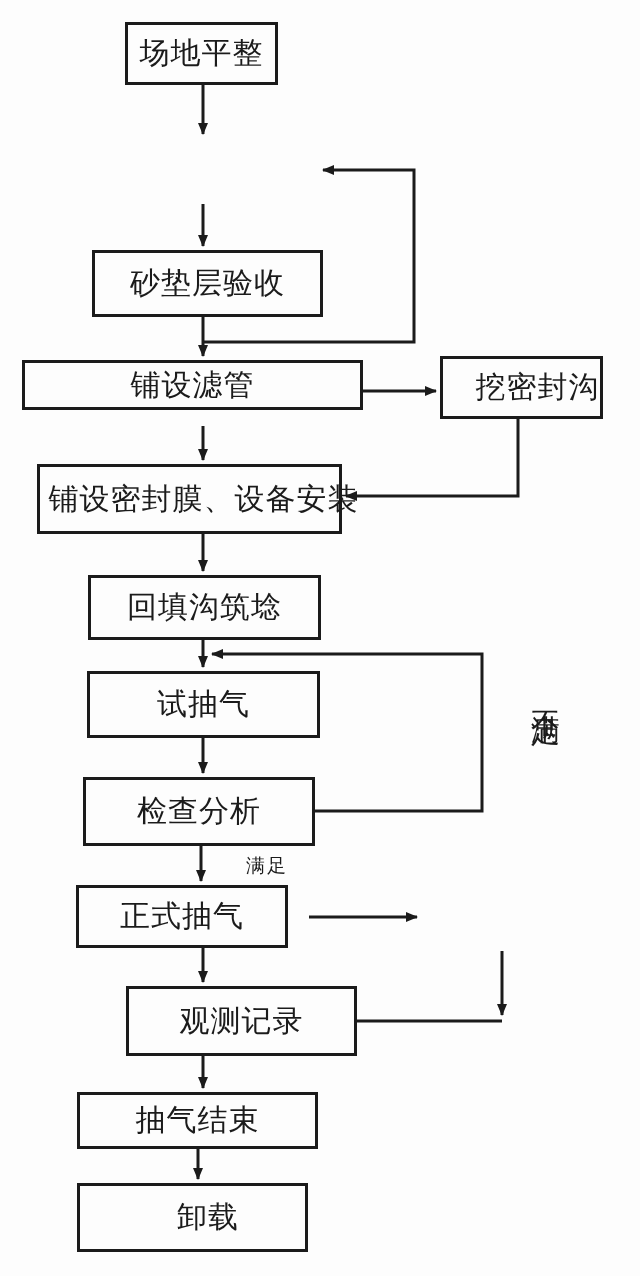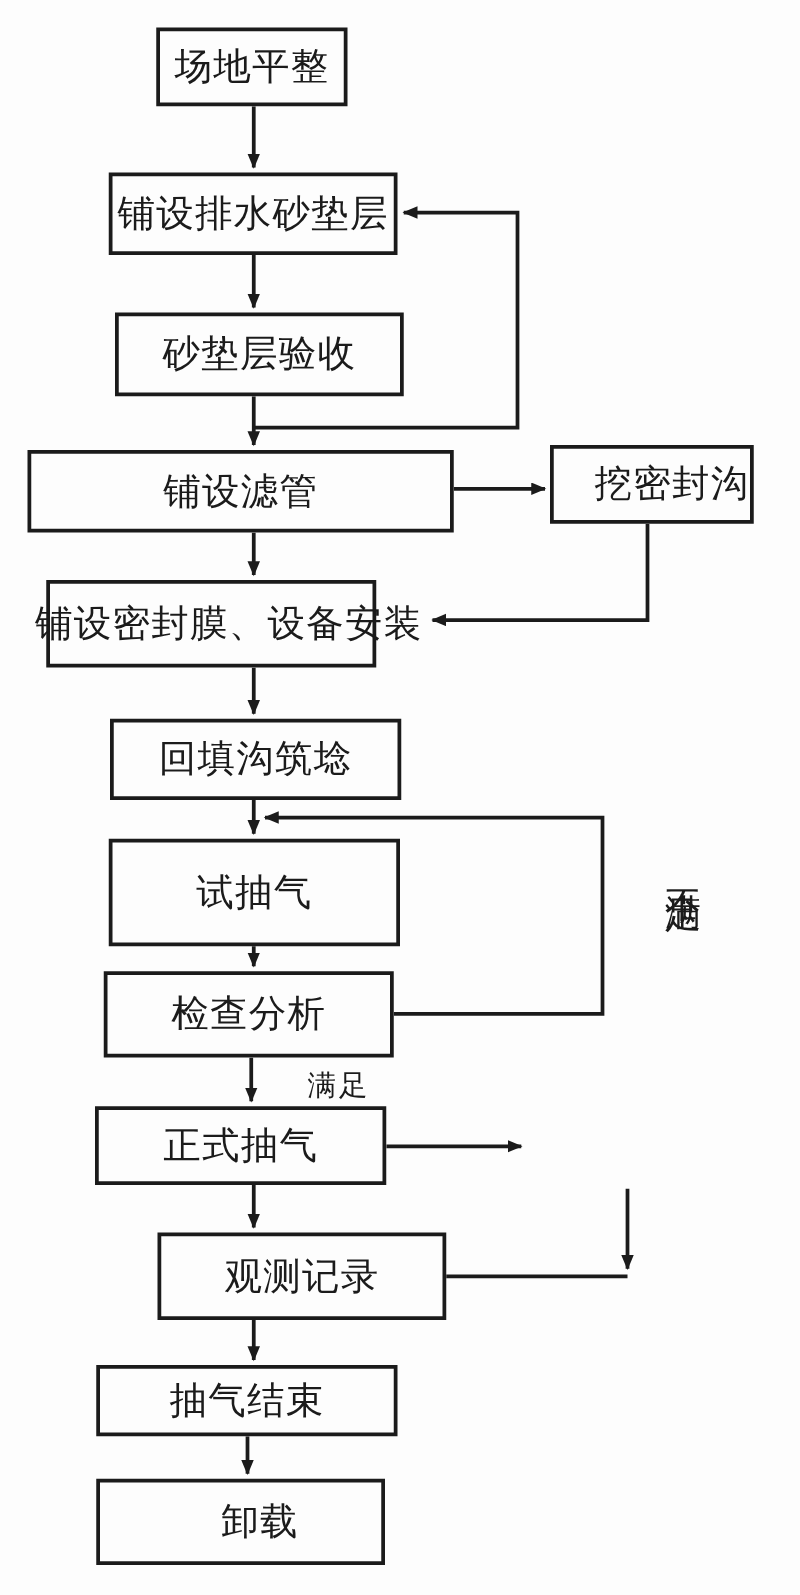--- a/index.html
+++ b/index.html
@@ -7,21 +7,20 @@
     padding: 0;
     background: #ffffff;
     font-family: "DejaVu Serif", "Liberation Serif", serif;
   }
   #canvas {
     position: relative;
     width: 640px;
     height: 1276px;
     background: #fdfdfd;
     overflow: hidden;
-    font-family: Liberation Serif, serif;
   }
   #edges-svg {
     position: absolute;
     left: 0;
     top: 0;
   }
   .node {
     position: absolute;
     box-sizing: border-box;
     border: 3px solid #1b1b1b;
@@ -30,40 +29,40 @@
     align-items: center;
     justify-content: center;
     font-size: 30px;
     color: #1b1b1b;
     white-space: nowrap;
     letter-spacing: 1px;
   }
   .edge-label {
     position: absolute;
     color: #1b1b1b;
-    font-size: 23px;
+    font-size: 19px;
     letter-spacing: 2px;
   }
   .edge-label.vertical {
     writing-mode: vertical-rl;
     text-orientation: upright;
     letter-spacing: 4px;
     font-size: 29px;
   }
   
   .n0  { left:125px; top:22px;   width:153px; height:63px; }
   .n1  { left:87px;  top:138px;  width:231px; height:66px; }
   .n2  { left:92px;  top:250px;  width:231px; height:67px; }
-  .n3  { left:22px;  top:360px;  width:341px; height:66px;text-align:center; }
+  .n3  { left:22px;  top:360px;  width:341px; height:50px;text-align:center; }
   .n4  { left:440px; top:356px;  width:163px; height:63px;padding-left:32px; }
-  .n5  { left:37px;  top:464px;  width:264px; height:70px;padding-left:28px; }
+  .n5  { left:37px;  top:464px;  width:305px; height:70px;padding-left:28px; }
   .n6  { left:88px;  top:575px;  width:233px; height:65px; }
-  .n7  { left:87px;  top:671px;  width:233px; height:86px; }
+  .n7  { left:87px;  top:671px;  width:233px; height:67px; }
   .n8  { left:83px;  top:777px;  width:232px; height:69px; }
-  .n9  { left:76px;  top:885px;  width:233px; height:63px; }
+  .n9  { left:76px;  top:885px;  width:212px; height:63px; }
   .n10 { left:421px; top:881px;  width:159px; height:70px; }
   .n11 { left:78px;  top:986px;  width:231px; height:70px;margin-left:48px; }
   .n12 { left:77px;  top:1092px; width:241px; height:57px; }
   .n13 { left:77px;  top:1183px; width:231px; height:69px;padding-left:31px; }
   .lbl-satisfied     { left:246px; top:853px; }
   .lbl-not-satisfied { left:526px; top:688px; }
 </style>
 </head>
 <body>
 
@@ -91,21 +90,20 @@
       <path d="M309,917 L417,917" marker-end="url(#arrow)"></path>
       <path d="M203,948 L203,982" marker-end="url(#arrow)"></path>
       <path d="M502,951 L502,1015" marker-end="url(#arrow)"></path>
       <path d="M502,1021 L314,1021" marker-end="url(#arrow)"></path>
       <path d="M203,1056 L203,1088" marker-end="url(#arrow)"></path>
       <path d="M198,1149 L198,1179" marker-end="url(#arrow)"></path>
     </g>
   </svg>
 
   <div class="node n0">场地平整</div>
-  <div class="node n1">铺设排水砂垫层</div>
   <div class="node n2">砂垫层验收</div>
   <div class="node n3">铺设滤管</div>
   <div class="node n4">挖密封沟</div>
   <div class="node n5">铺设密封膜、设备安装</div>
   <div class="node n6">回填沟筑埝</div>
   <div class="node n7">试抽气</div>
   <div class="node n8">检查分析</div>
   <div class="node n9">正式抽气</div>
   <div class="node n11">观测记录</div>
   <div class="node n12">抽气结束</div>

